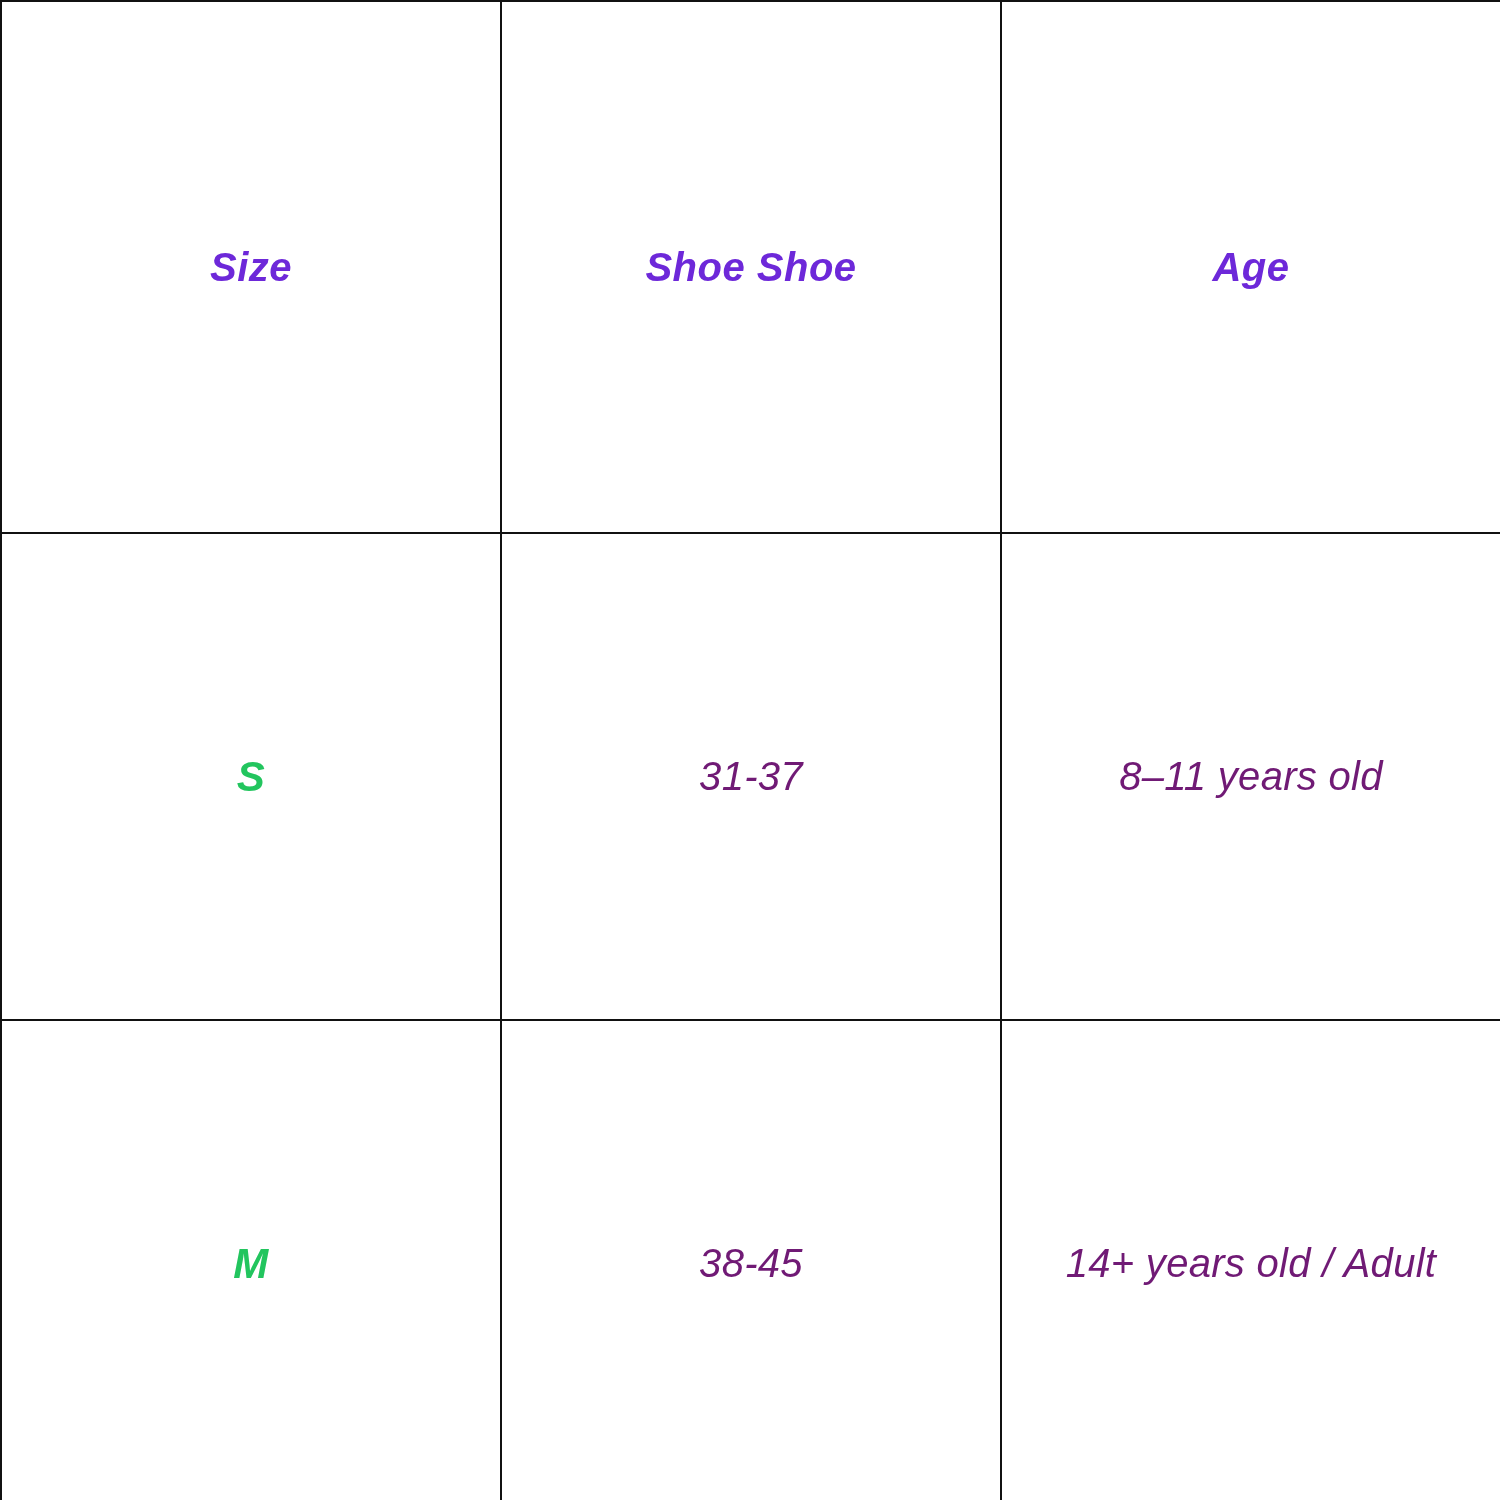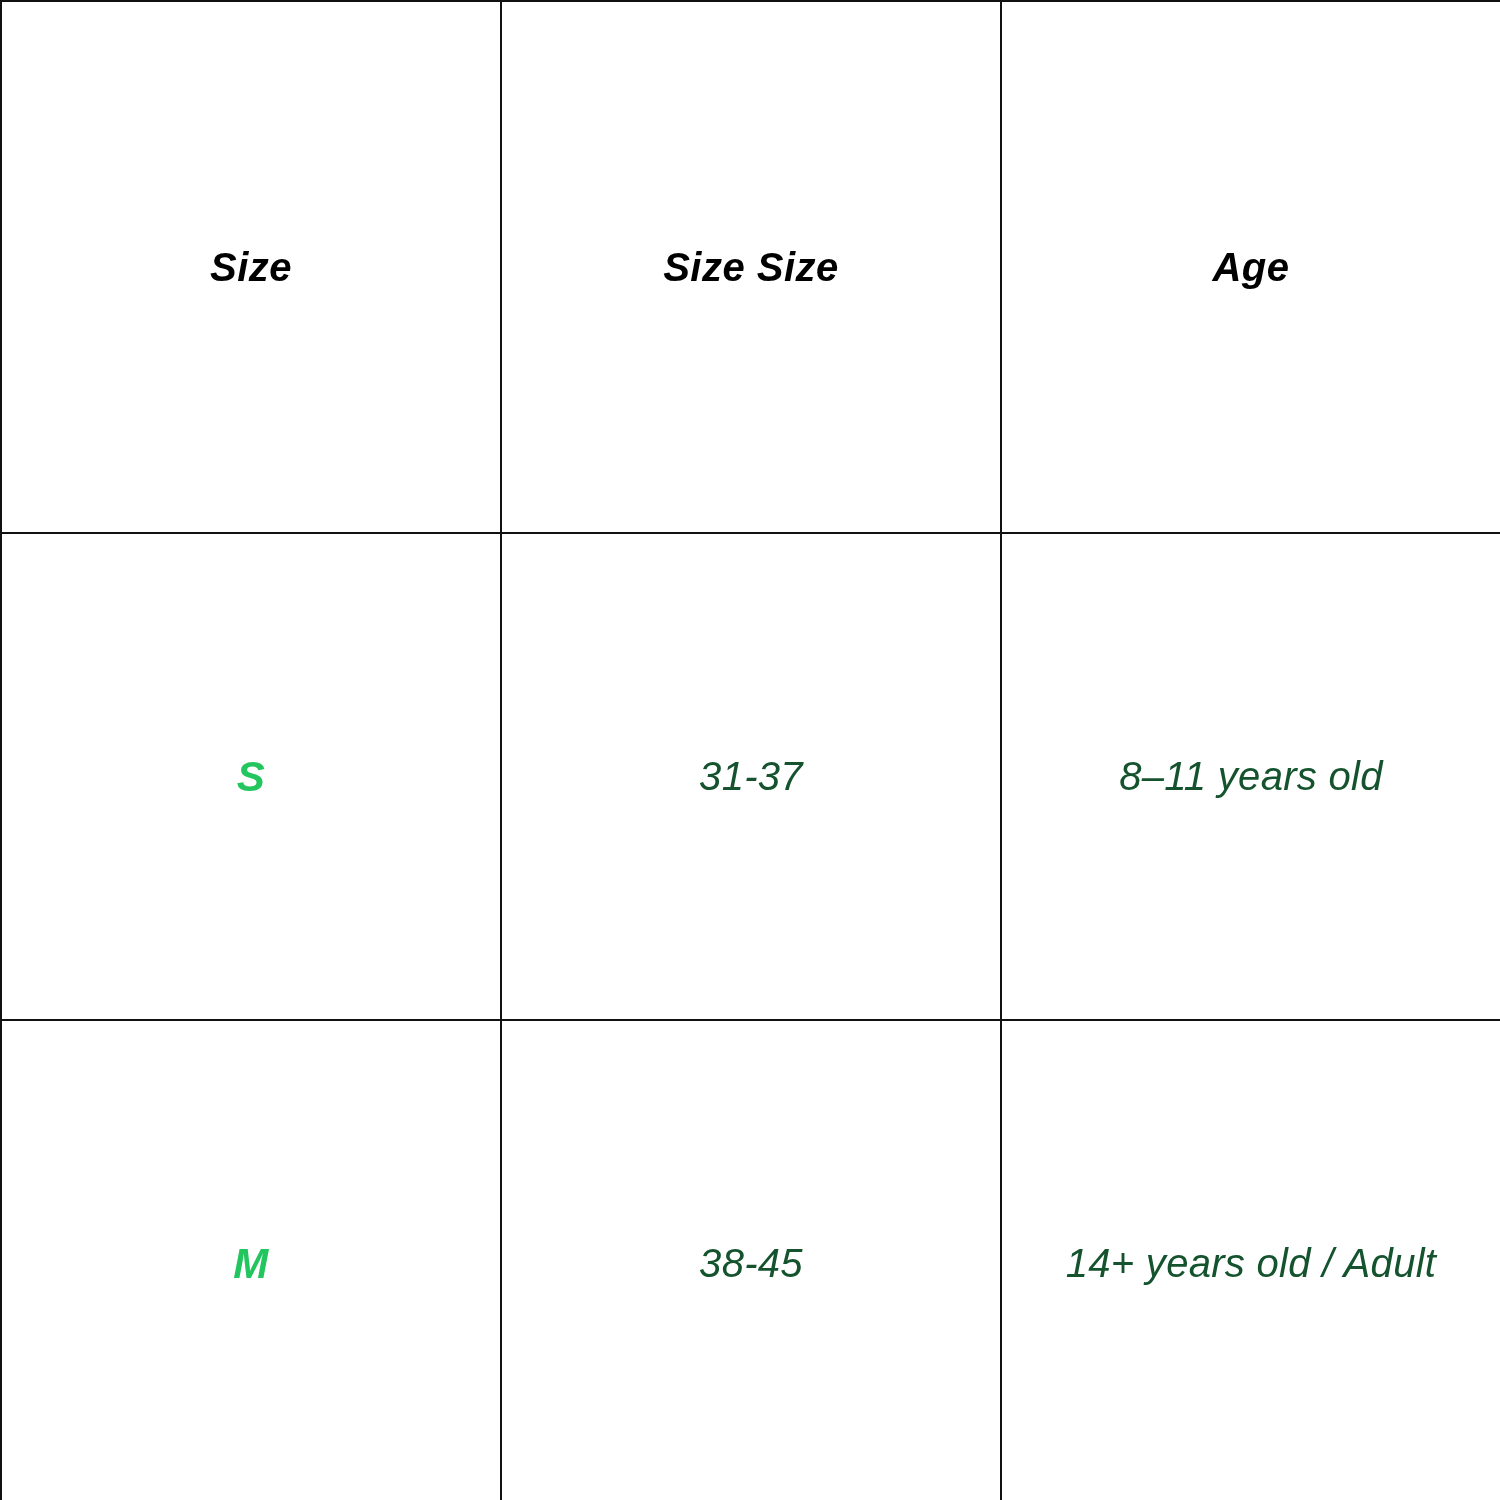--- a/index.html
+++ b/index.html
@@ -36,53 +36,53 @@
 
   
   .row-head td { height: 530px; }
   .row-body td { height: 485px; }
 
   .head-cell {
     font-size: 40px;
     font-weight: 700;
     font-style: italic;
     letter-spacing: 0.5px;
-    color: #000000;
+    color: #6d28d9;
   }
 
   .size-cell {
     font-size: 42px;
     font-weight: 700;
     font-style: italic;
     color: #22c55e;
     letter-spacing: 0.5px;
   }
 
   .value-cell {
     font-size: 40px;
     font-weight: 400;
     font-style: italic;
-    color: #14532d;
+    color: #701a75;
     letter-spacing: 0.3px;
     white-space: nowrap;
   }
 </style>
 </head>
 <body>
 
 <table class="size-table">
   <colgroup>
     <col class="col-size">
     <col class="col-shoe">
     <col class="col-age">
   </colgroup>
   <tbody>
     <tr class="row-head">
       <td class="head-cell">Size</td>
-      <td class="head-cell">Size Size</td>
+      <td class="head-cell">Shoe Shoe</td>
       <td class="head-cell">Age</td>
     </tr>
     <tr class="row-body">
       <td class="size-cell">S</td>
       <td class="value-cell">31-37</td>
       <td class="value-cell">8–11 years old</td>
     </tr>
     <tr class="row-body">
       <td class="size-cell">M</td>
       <td class="value-cell">38-45</td>

